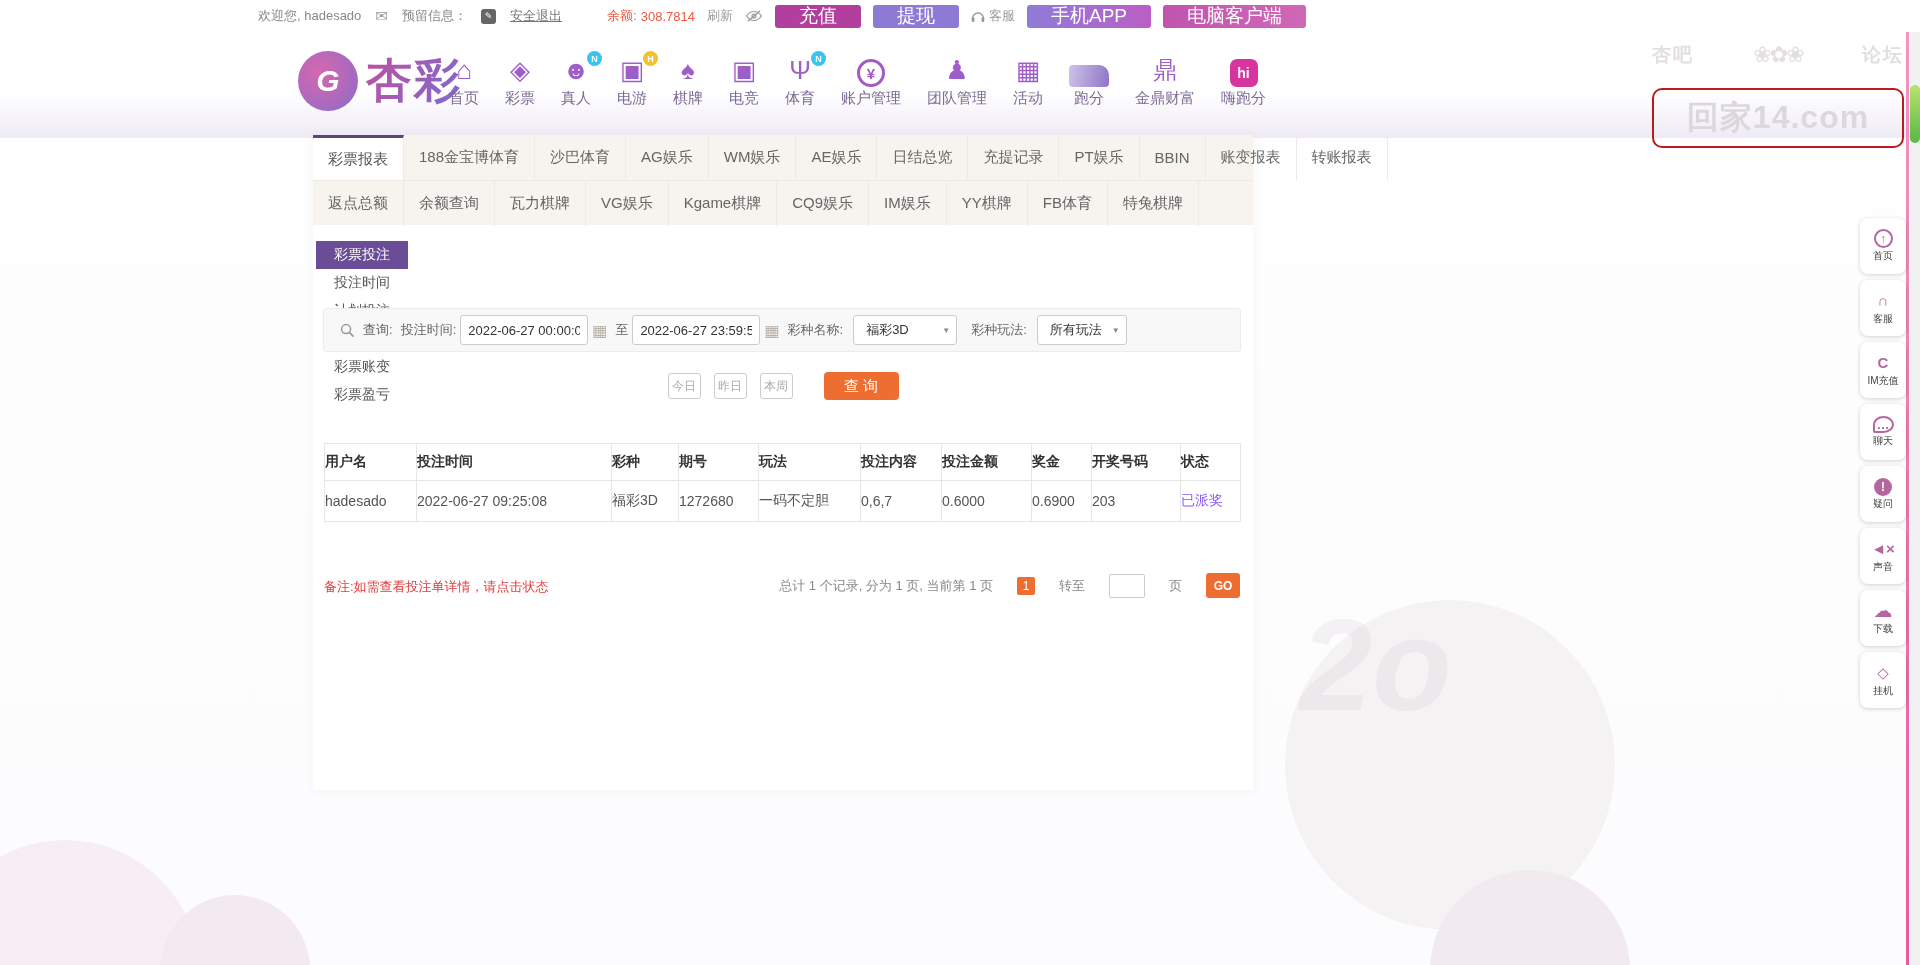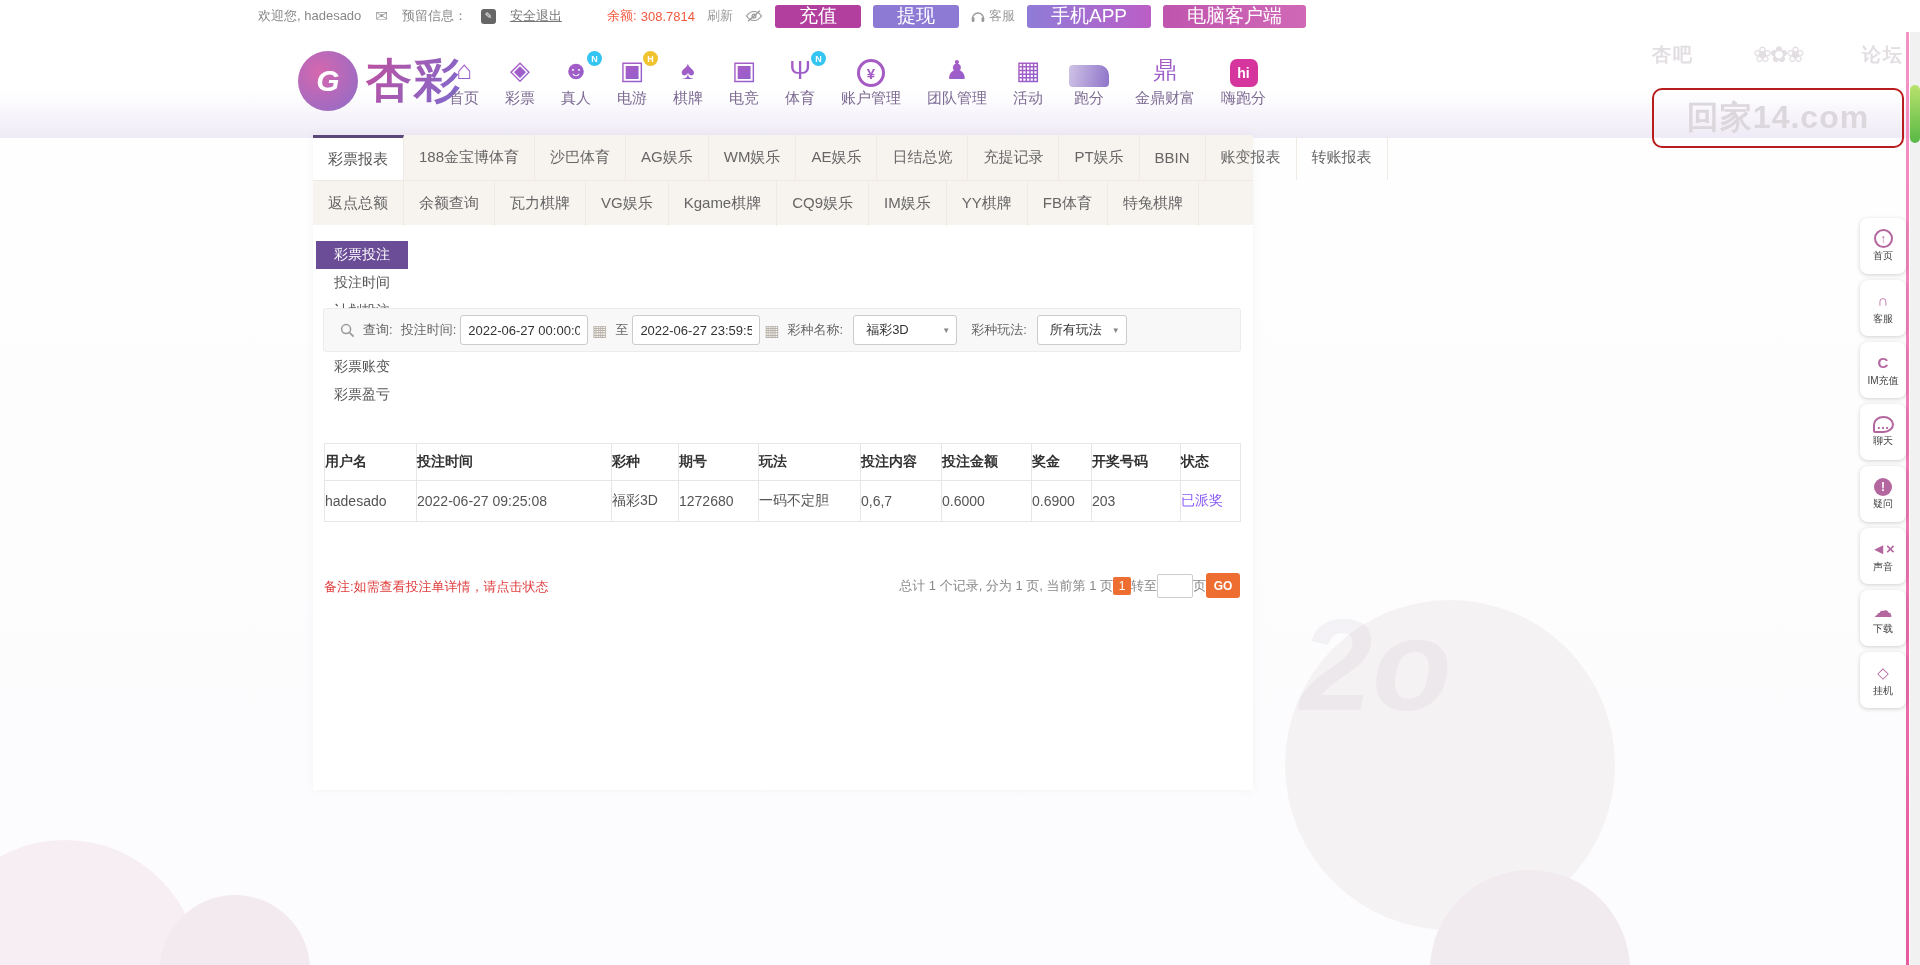--- a/index.html
+++ b/index.html
@@ -83,21 +83,21 @@
   .report { position:absolute; left:11px; top:308px; width:916px; border-collapse:collapse; table-layout:fixed; font-size:14px; }
   .report th, .report td { border:1px solid #e6e6e6; text-align:left; }
   .report th { height:37px; font-size:14px; color:#333; font-weight:bold; background:#fff; }
   .report td { height:41px; color:#555; }
   .report tr.sumrow td { height:40px; }
   .c0{width:92px;} .c1{width:195px;} .c2{width:67px;} .c3{width:80px;} .c4{width:102px;} .c5{width:81px;} .c6{width:90px;} .c7{width:60px;} .c8{width:89px;} .c9{width:60px;}
   .status-link { color:#8b5cf6; cursor:pointer; }
 
   
   .note { position:absolute; left:11px; top:443px; font-size:13px; color:#e03c3c; }
-  .pager { position:absolute; right:13px; top:438px; display:flex; align-items:center; gap:0; font-size:13px; color:#888; }
+  .pager { position:absolute; right:13px; top:438px; display:flex; align-items:center; gap:24px; font-size:13px; color:#888; }
   .page-cur { width:18px; height:18px; background:#ee6e32; border-radius:2px; color:#fff; display:flex; align-items:center; justify-content:center; font-size:12px; cursor:pointer; }
   .page-input { width:36px; height:24px; border:1px solid #ccc; border-radius:2px; }
   .go-btn { width:34px; height:25px; background:#ee6e32; border-radius:3px; color:#fff; font-size:12px; font-weight:bold; display:flex; align-items:center; justify-content:center; cursor:pointer; }
 
   
   .sidecol { position:absolute; left:1860px; top:218px; width:46px; display:flex; flex-direction:column; gap:6px; z-index:6; }
   .sb-card { background:#fff; border-radius:8px; box-shadow:0 1px 4px rgba(0,0,0,0.18); height:56px; display:flex; flex-direction:column; align-items:center; justify-content:center; cursor:pointer; }
   .sb-icon { color:#b4679f; font-size:15px; font-weight:bold; height:21px; display:flex; align-items:center; justify-content:center; }
   .sb-label { font-size:10px; color:#444; margin-top:1px; white-space:nowrap; }
   .sb-icon.i0 { border:2px solid #b4679f; border-radius:50%; width:19px; height:19px; font-size:12px; }
@@ -280,20 +280,26 @@
       <span>福彩3D</span>
       <span class="arr">▼</span>
     </span>
     <span class="lbl" style="margin-left:14px">彩种玩法:</span>
     <span class="sel sel-play">
       <span>所有玩法</span>
       <span class="arr">▼</span>
     </span>
   </div>
 
+  <div class="quickrow">
+    <div class="qbtn">今日</div>
+    <div class="qbtn">昨日</div>
+    <div class="qbtn">本周</div>
+    <div class="search-btn">查 询</div>
+  </div>
 
   <table class="report">
     <colgroup>
       <col class="c0">
         <col class="c1">
         <col class="c2">
         <col class="c3">
         <col class="c4">
       <col class="c5">
         <col class="c6">

